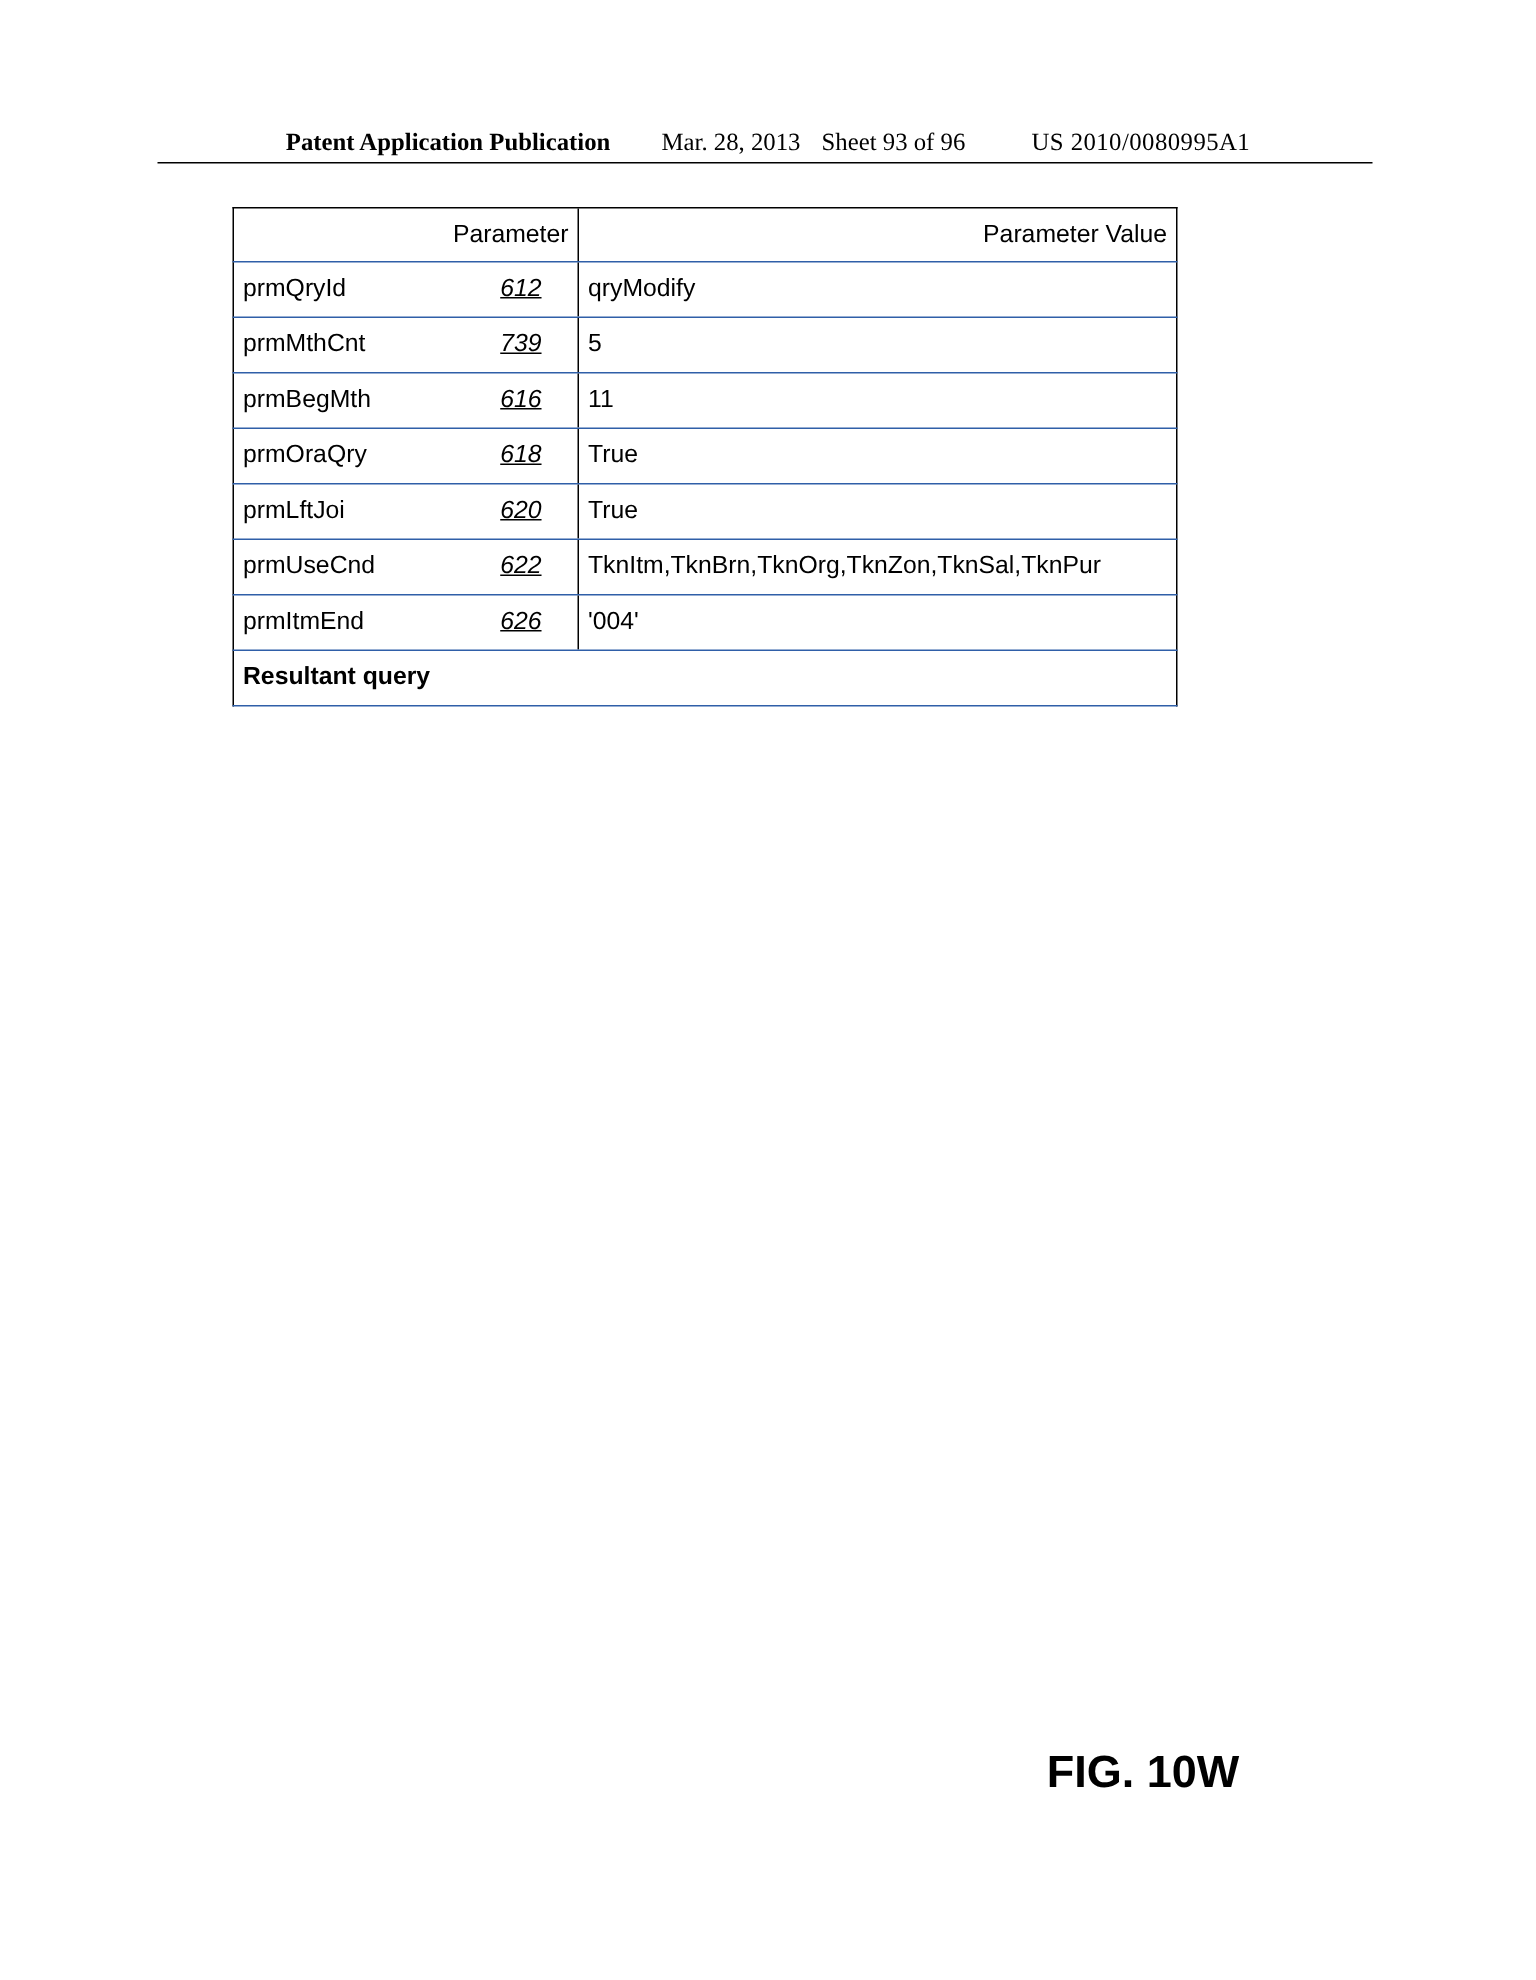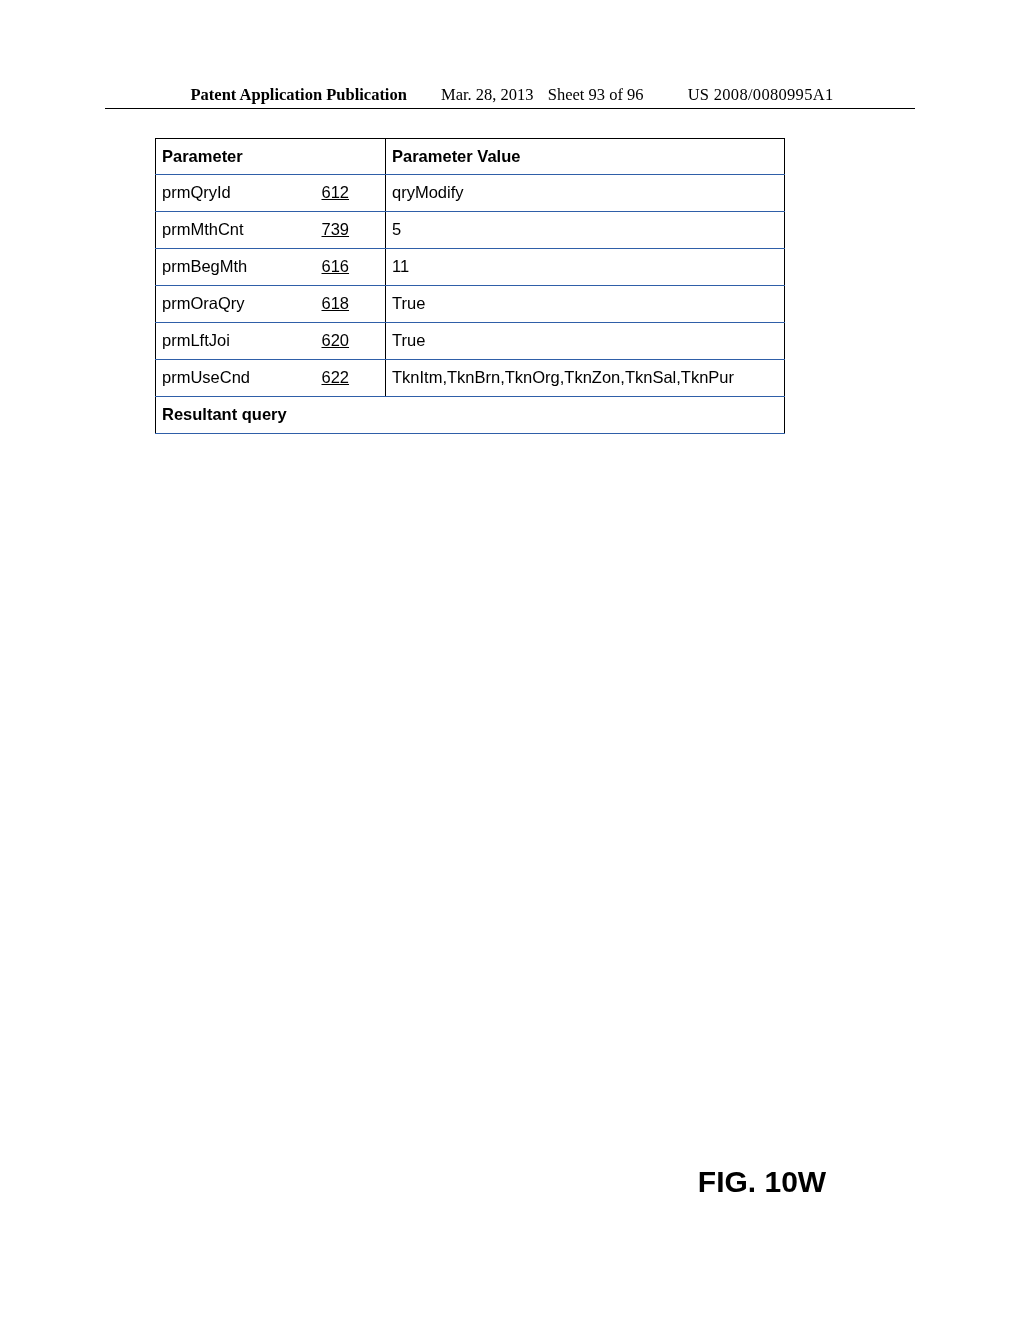--- a/index.html
+++ b/index.html
@@ -49,22 +49,22 @@
       top: 138px;
       left: 155px;
       width: 630px;
     }
     table.param {
       border-collapse: collapse;
       width: 100%;
       font-size: 16.5px;
     }
     table.param th {
-      text-align: left;
-      font-weight: bold;
+      text-align: right;
+      font-weight: normal;
       padding: 8px 6px 8px 6px;
       border-top: 1.5px solid #000;
       border-bottom: 1.5px solid #2f5fa8;
     }
     table.param th:first-child {
       border-left: 1.5px solid #000;
     }
     table.param th:last-child {
       border-right: 1.5px solid #000;
       border-left: 1.5px solid #000;
@@ -73,23 +73,24 @@
       padding: 8px 6px 9px 6px;
       border-bottom: 1.5px solid #2f5fa8;
       vertical-align: bottom;
     }
     table.param td.pname {
       border-left: 1.5px solid #000;
       width: 160px;
     }
     table.param td.ref {
       width: 70px;
-      text-align: left;
+      text-align: center;
       padding-right: 12px;
       text-decoration: underline;
+      font-style: italic;
     }
     table.param td.pval {
       border-left: 1.5px solid #000;
       border-right: 1.5px solid #000;
     }
     table.param tr.resultant td {
       border-left: 1.5px solid #000;
       border-right: 1.5px solid #000;
       font-weight: bold;
       border-bottom: 1.5px solid #2f5fa8;
@@ -110,21 +111,21 @@
       padding-left: 500px;
     }
   </style>
 </head>
 <body>
 
 <div class="page-header">
   <span class="pub">Patent Application Publication</span>
   <span class="date">Mar. 28, 2013</span>
   <span class="sheet">Sheet 93 of 96</span>
-  <span class="appnum">US 2008/0080995A1</span>
+  <span class="appnum">US 2010/0080995A1</span>
 </div>
 <div class="hr-line"></div>
 
 <div class="param-table-wrap">
   <table class="param">
     <thead>
       <tr>
         <th colspan="2">Parameter</th>
         <th>Parameter Value</th>
       </tr>
@@ -153,20 +154,25 @@
       <tr>
         <td class="pname">prmLftJoi</td>
         <td class="ref">620</td>
         <td class="pval">True</td>
       </tr>
       <tr>
         <td class="pname">prmUseCnd</td>
         <td class="ref">622</td>
         <td class="pval">TknItm,TknBrn,TknOrg,TknZon,TknSal,TknPur</td>
       </tr>
+      <tr>
+        <td class="pname">prmItmEnd</td>
+        <td class="ref">626</td>
+        <td class="pval">'004'</td>
+      </tr>
       <tr class="resultant">
         <td colspan="3">Resultant query</td>
       </tr>
     </tbody>
   </table>
 </div>
 
 <div class="fig-label">FIG. 10W</div>
 
 </body></html>

